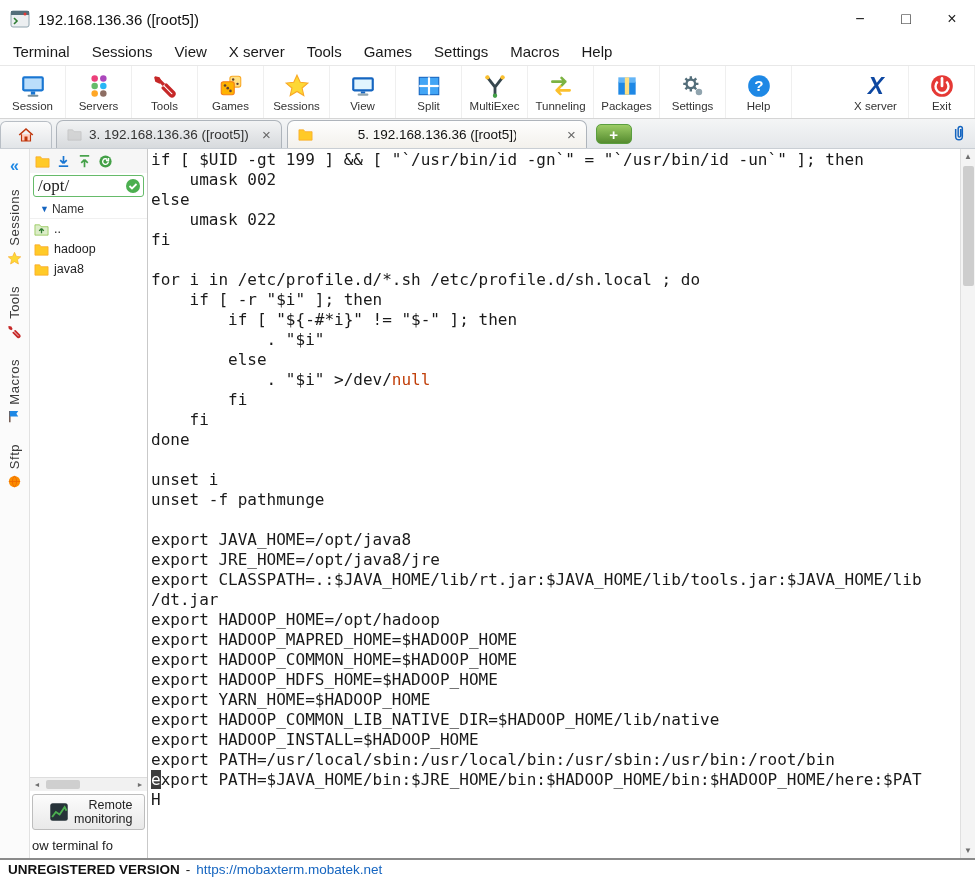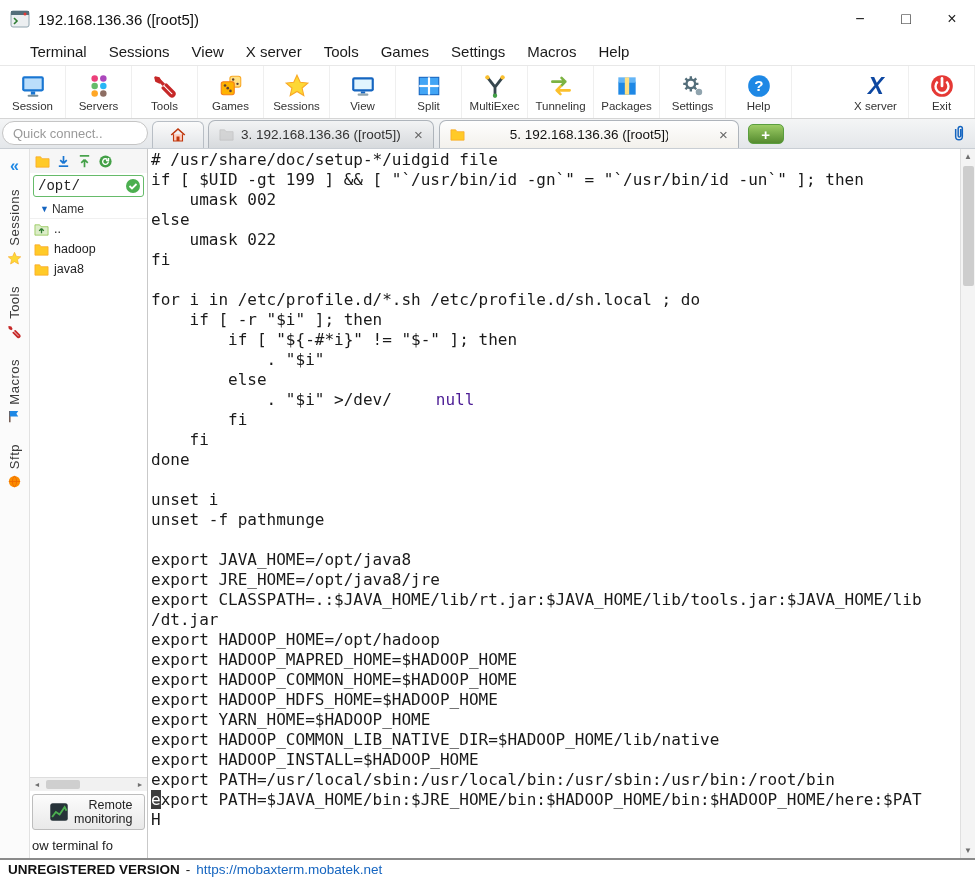--- a/index.html
+++ b/index.html
@@ -8,21 +8,21 @@
 
   
   .titlebar { height:38px; display:flex; align-items:center; background:#fff; padding-left:10px; }
   .titlebar .logo { width:20px; height:20px; margin-right:8px; }
   .titlebar .logo svg { width:100%; height:100%; }
   .win-title { font-size:15px; color:#111; }
   .win-controls { margin-left:auto; display:flex; height:100%; }
   .win-btn { width:46px; display:flex; align-items:center; justify-content:center; font-size:16px; color:#222; cursor:default; }
 
   
-  .menubar { height:27px; display:flex; align-items:center; background:#fff; padding-left:19px; }
+  .menubar { height:27px; display:flex; align-items:center; background:#fff; padding-left:2px; }
   .menu-item { padding:3px 11px; font-size:15px; color:#1a1a1a; }
 
   
   .toolbar { height:54px; display:flex; background:#fff; border-top:1px solid #e8e8e8; border-bottom:1px solid #d5d5d5; }
   .tool { width:66px; display:flex; flex-direction:column; align-items:center; justify-content:center; gap:1px; border-right:1px solid #efefef; }
   .tool .icon { width:26px; height:26px; }
   .tool .icon svg { width:100%; height:100%; }
   .tool .tool-label { font-size:11.5px; color:#333; white-space:nowrap; }
   .tool-spacer { flex:1; }
 
@@ -57,21 +57,21 @@
     align-items:center; padding-top:8px; }
   .collapse-btn { color:#1e88e5; font-size:16px; font-weight:bold; margin-bottom:14px; }
   .vtab { display:flex; flex-direction:column; align-items:center; gap:5px; margin-bottom:20px; }
   .vtab-label { writing-mode:vertical-rl; transform:rotate(180deg); font-size:13px; color:#3a3a3a; letter-spacing:.5px; }
   .vtab .icon { width:15px; height:15px; } .vtab .icon svg { width:100%; height:100%; }
 
   .filepanel { width:118px; background:#fff; border-right:1px solid #c9c9c9; display:flex; flex-direction:column; }
   .fp-toolbar { height:24px; display:flex; align-items:center; gap:6px; padding:0 5px; background:#f6f6f6; }
   .fp-toolbar .icon { width:15px; height:15px; } .fp-toolbar .icon svg { width:100%; height:100%; }
   .fp-path { height:22px; margin:2px 3px; border:1px solid #66bb6a; border-radius:3px; display:flex; align-items:center; padding:0 2px 0 4px; }
-  .fp-path input { border:none; outline:none; width:78px; font-size:14px; color:#222; font-family:Liberation Mono, monospace; }
+  .fp-path input { border:none; outline:none; width:78px; font-size:17px; color:#222; font-family:Liberation Serif, serif; }
   .fp-path .icon { width:16px; height:16px; margin-left:auto; } .fp-path .icon svg { width:100%; height:100%; }
   .fp-header { height:20px; display:flex; align-items:center; gap:3px; padding-left:10px; font-size:12px; color:#333; border-bottom:1px solid #f0f0f0; }
   .sort-arrow { color:#1565c0; font-size:9px; }
   .fp-list { flex:1; overflow:hidden; }
   .fp-entry { height:20px; display:flex; align-items:center; gap:5px; padding-left:4px; font-size:12.5px; color:#222; }
   .fp-entry .icon { width:15px; height:15px; flex:0 0 auto; } .fp-entry .icon svg { width:100%; height:100%; }
   .fp-hscroll { height:14px; background:#f1f1f1; border-top:1px solid #ddd; display:flex; align-items:stretch; }
   .hs-arrow { width:14px; display:flex; align-items:center; justify-content:center; font-size:7px; color:#707070; }
   .hs-track { flex:1; position:relative; }
   .hs-thumb { position:absolute; left:2px; top:2px; height:9px; width:34px; background:#cfcfcf; border-radius:2px; }
@@ -79,21 +79,21 @@
     background:linear-gradient(#fcfcfc,#e9e9e9); display:flex; align-items:center; gap:5px; padding:0 16px; }
   .fp-remote .icon { width:20px; height:20px; flex:0 0 auto; } .fp-remote .icon svg { width:100%; height:100%; }
   .fp-remote-label { font-size:12.5px; color:#222; line-height:1.15; text-align:right; flex:1; }
   .fp-follow { height:26px; display:flex; align-items:center; padding-left:2px; font-size:13px; color:#222; white-space:nowrap; overflow:hidden; }
 
   
   .terminal { flex:1; display:flex; background:#fff; }
   .term-content { flex:1; padding:1px 0 0 3px; font-family:"DejaVu Sans Mono", monospace;
     font-size:16px; line-height:20px; color:#1a1a1a; overflow:hidden; }
   .term-line { white-space:pre; height:20px; }
-  .seg-magenta { color:#4c1d95;margin-left:44px; }
+  .seg-magenta { color:#c2410c; }
   .seg-cursor { background:#3c3c3c; color:#fff; }
   .term-scrollbar { width:15px; background:#f4f4f4; border-left:1px solid #e0e0e0; display:flex; flex-direction:column; }
   .sb-arrow { height:15px; display:flex; align-items:center; justify-content:center; font-size:8px; color:#6f6f6f; }
   .sb-track { flex:1; position:relative; }
   .sb-thumb { position:absolute; top:2px; left:2px; width:11px; height:120px; background:#cdcdcd; border-radius:2px; }
 
   
   .statusbar { height:20px; border-top:2px solid #8a8a8a; background:#fff; display:flex; align-items:center;
     padding-left:8px; gap:6px; font-size:13.5px; color:#111; }
   .status-version { font-weight:bold; }
@@ -247,21 +247,20 @@
       <span class="icon"><svg viewBox="0 0 24 24">
           <circle cx="12" cy="12" r="10" fill="#e53935"></circle>
           <path d="M12 5v7" stroke="#fff" stroke-width="2.5" stroke-linecap="round"></path>
           <path d="M8 8a6 6 0 1 0 8 0" fill="none" stroke="#fff" stroke-width="2.2"></path>
         </svg></span>
       <span class="tool-label">Exit</span>
     </div>
   </div>
 
 <div class="tabrow">
-  <input class="quick-connect" placeholder="Quick connect.." style="">
   <div class="home-tab">
     <span class="icon">
       <svg viewBox="0 0 24 24">
           <path d="M3 12L12 4l9 8" fill="none" stroke="#bf360c" stroke-width="2.2"></path>
           <path d="M6 11v9h12v-9" fill="#ffccbc" stroke="#bf360c" stroke-width="1.5"></path>
           <rect x="10" y="14" width="4" height="6" fill="#bf360c"></rect>
         </svg>
     </span>
   </div>
   <div class="tab-strip">
@@ -389,21 +388,20 @@
             <path d="M2.5 12l3-4 3 2 4-6 1.5 3" stroke="#4caf50" stroke-width="1.5" fill="none"></path>
           </svg>
       </span>
       <span class="fp-remote-label">Remote monitoring</span>
     </div>
     <div class="fp-follow">ow terminal fo</div>
   </div>
 
   <div class="terminal">
     <div class="term-content">
-        <div class="term-line"><span># /usr/share/doc/setup-*/uidgid file</span></div>
         <div class="term-line"><span>if [ $UID -gt 199 ] &amp;&amp; [ "`/usr/bin/id -gn`" = "`/usr/bin/id -un`" ]; then</span></div>
         <div class="term-line"><span>    umask 002</span></div>
         <div class="term-line"><span>else</span></div>
         <div class="term-line"><span>    umask 022</span></div>
         <div class="term-line"><span>fi</span></div>
         <div class="term-line">&nbsp;</div>
         <div class="term-line"><span>for i in /etc/profile.d/*.sh /etc/profile.d/sh.local ; do</span></div>
         <div class="term-line"><span>    if [ -r "$i" ]; then</span></div>
         <div class="term-line"><span>        if [ "${-#*i}" != "$-" ]; then</span></div>
         <div class="term-line"><span>            . "$i"</span></div>

